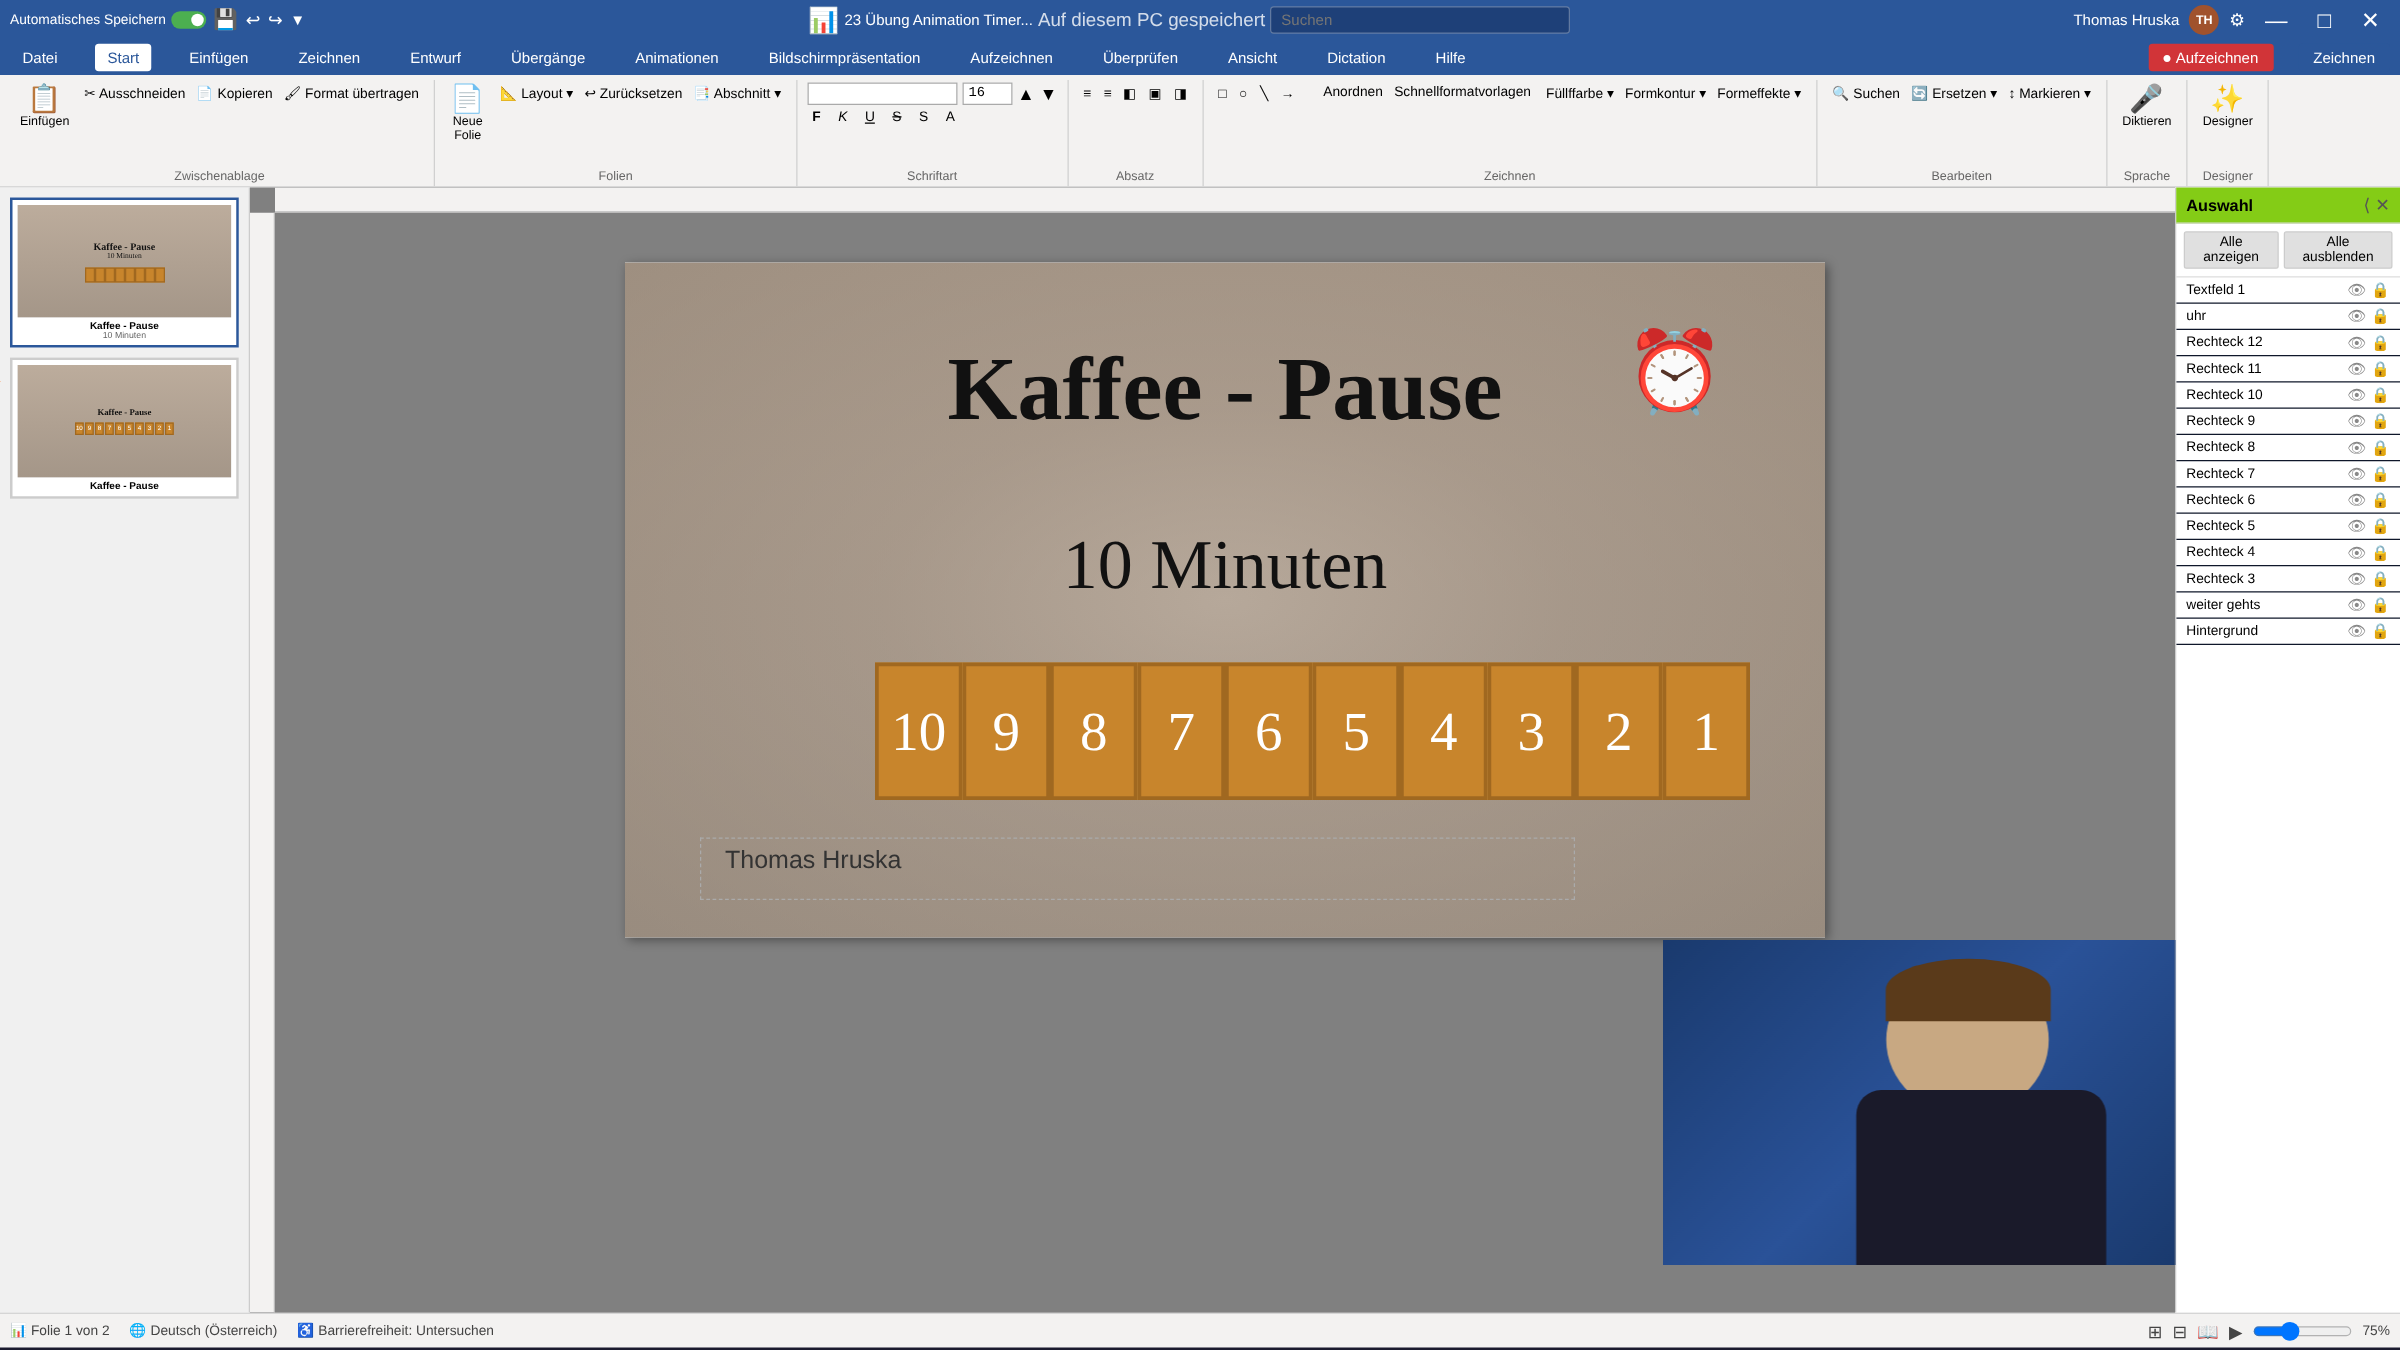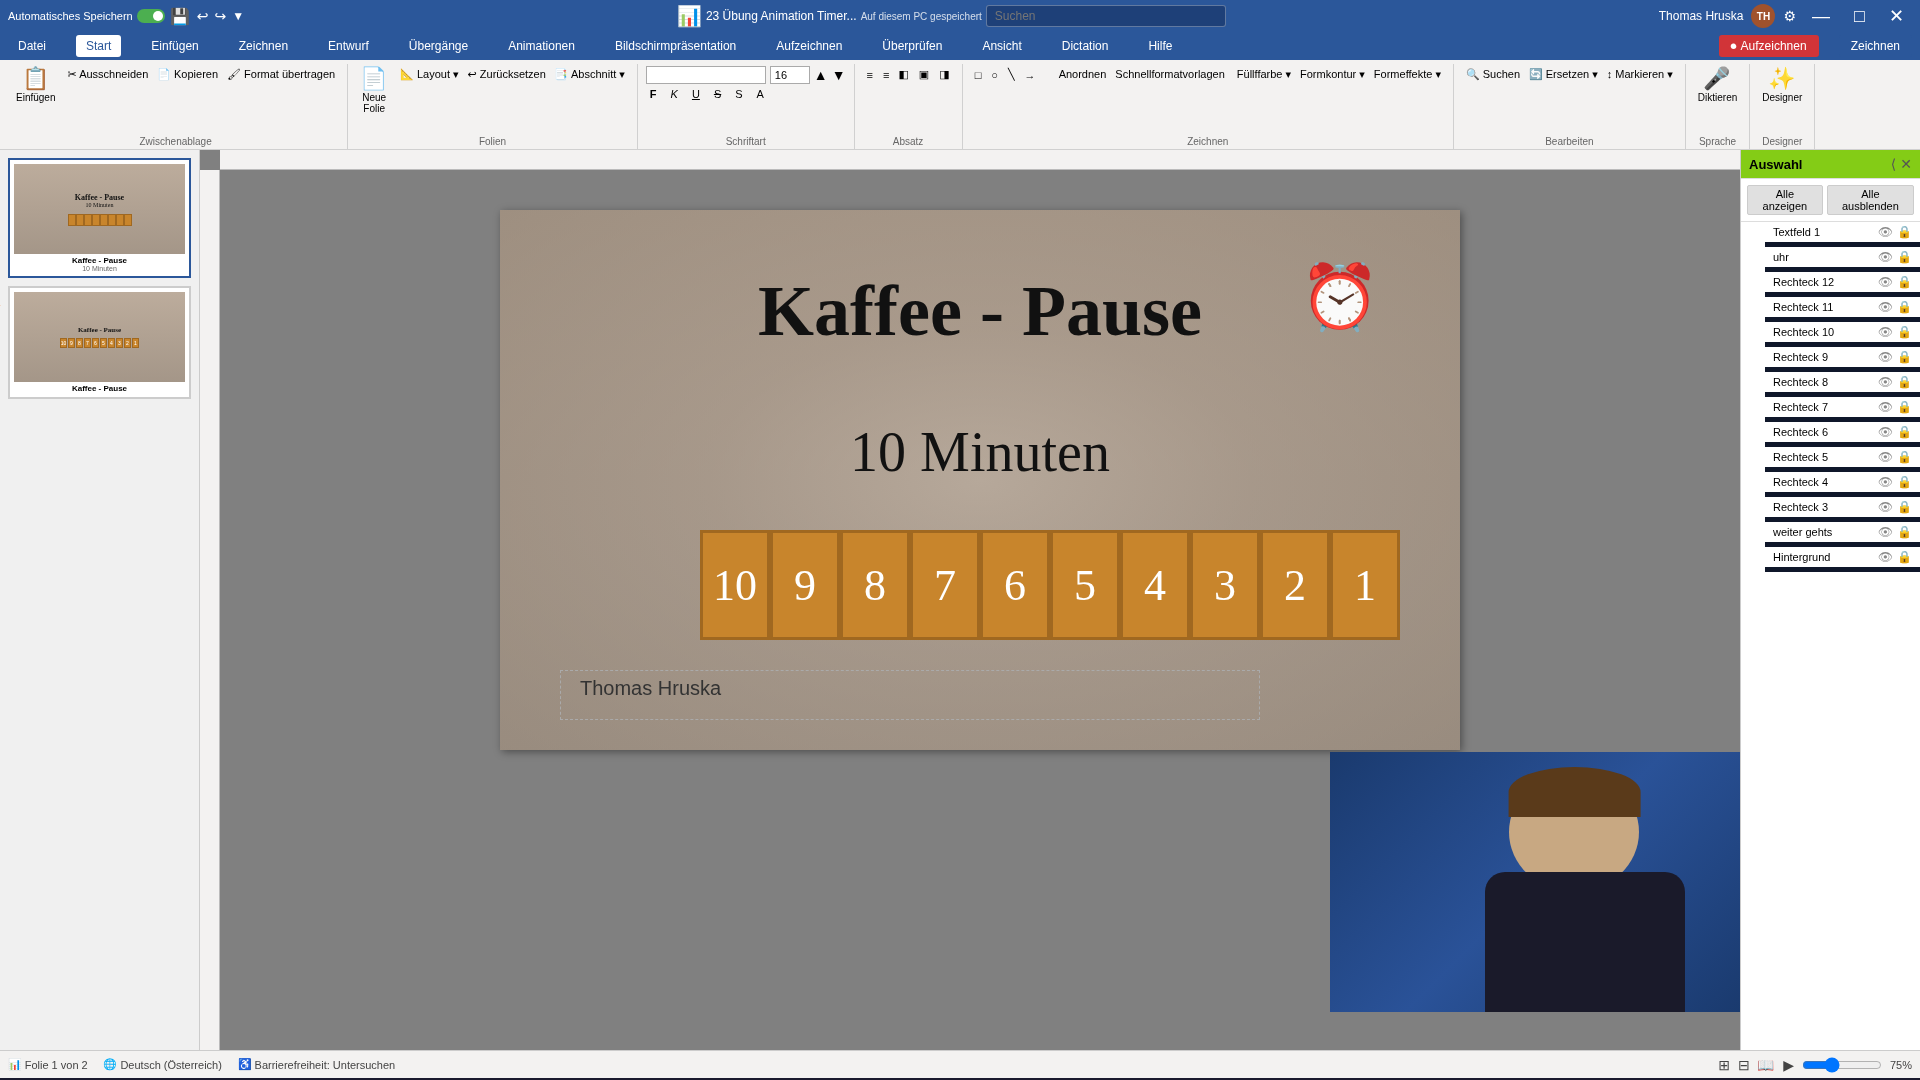--- a/index.html
+++ b/index.html
@@ -70,21 +70,21 @@
     .ribbon-group-label { font-size: 10px; color: #666; margin-top: 18px; text-align: center; width: 100%; }
     .ribbon-btn {
       display: flex; flex-direction: column; align-items: center;
       cursor: pointer; padding: 2px 4px; border-radius: 3px; min-width: 36px;
     }
     .ribbon-btn .icon { font-size: 22px; line-height: 1; }
     .ribbon-btn .label { font-size: 10px; text-align: center; margin-top: 2px; }
     .ribbon-btn-sm { display: flex; align-items: center; gap: 2px; cursor: pointer; padding: 2px 4px; border-radius: 2px; font-size: 11px; white-space: nowrap; }
     .ribbon-col { display: flex; flex-direction: row; gap: 1px; }
     .font-selector { border: 1px solid #aaa; background: white; padding: 2px 4px; font-size: 11px; width: 120px; }
-    .font-size-selector { border: 1px solid #aaa; background: white; padding: 2px 4px; font-size: 11px; width: 40px; }
+    .font-size-selector { border: 1px solid #aaa; background: white; padding: 2px 4px; font-size: 11px; width: 40px; font-family: Liberation Mono, monospace; }
     .bold { font-weight: bold; }
     .italic { font-style: italic; }
     .underline { text-decoration: underline; }
 
     
     #main {
       display: flex;
       height: calc(1080px - 32px - 28px - 92px - 28px);
     }
 
@@ -212,24 +212,23 @@
       align-items: center;
       justify-content: space-between;
     }
     .panel-actions { display: flex; gap: 4px; }
     .panel-action-btn { font-size: 11px; background: #e0e0e0; border: 1px solid #ccc; padding: 2px 6px; cursor: pointer; border-radius: 2px; }
     .layer-item {
       display: flex;
       align-items: center;
       padding: 3px 8px;
       font-size: 11px;
-      border-bottom: 5px solid #0f172a;
+      border-bottom: 1px solid #0f172a;
       cursor: pointer;
       gap: 4px;
-      margin-left: 24px;
     }
     .layer-name { flex: 1; }
     .layer-icon { font-size: 12px; color: #888; }
 
     
     #statusbar {
       height: 28px;
       background: #f3f2f1;
       border-top: 1px solid #ccc;
       display: flex;
@@ -303,21 +302,21 @@
       <div class="toggle-on"></div>
     </div>
     <span style="font-size:16px;">💾</span>
     <span style="font-size:14px;">↩</span>
     <span style="font-size:14px;">↪</span>
     <span style="font-size:12px;">▼</span>
   </div>
   <div id="titlebar-center">
     <span style="font-size:20px;">📊</span>
     <span style="font-size:12px;">23 Übung Animation Timer...</span>
-    <span style="font-size:10px; opacity:0.8;">Auf diesem PC gespeichert</span>
+    <span style="font-size:15px; opacity:0.8;">Auf diesem PC gespeichert</span>
     <input class="search-box" type="text" placeholder="Suchen" style="">
   </div>
   <div id="titlebar-right">
     <span>Thomas Hruska</span>
     <div style="background:#a0522d;color:white;border-radius:50%;width:24px;height:24px;display:flex;align-items:center;justify-content:center;font-size:10px;font-weight:bold;">TH</div>
     <span style="font-size:14px;">⚙</span>
     <button class="title-btn">—</button>
     <button class="title-btn">□</button>
     <button class="title-btn">✕</button>
   </div>

